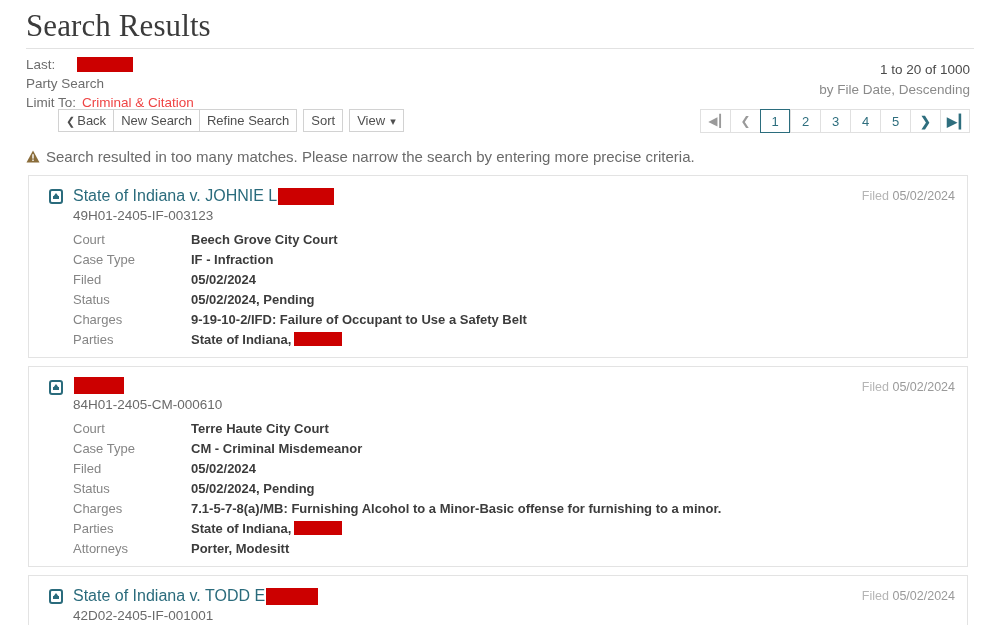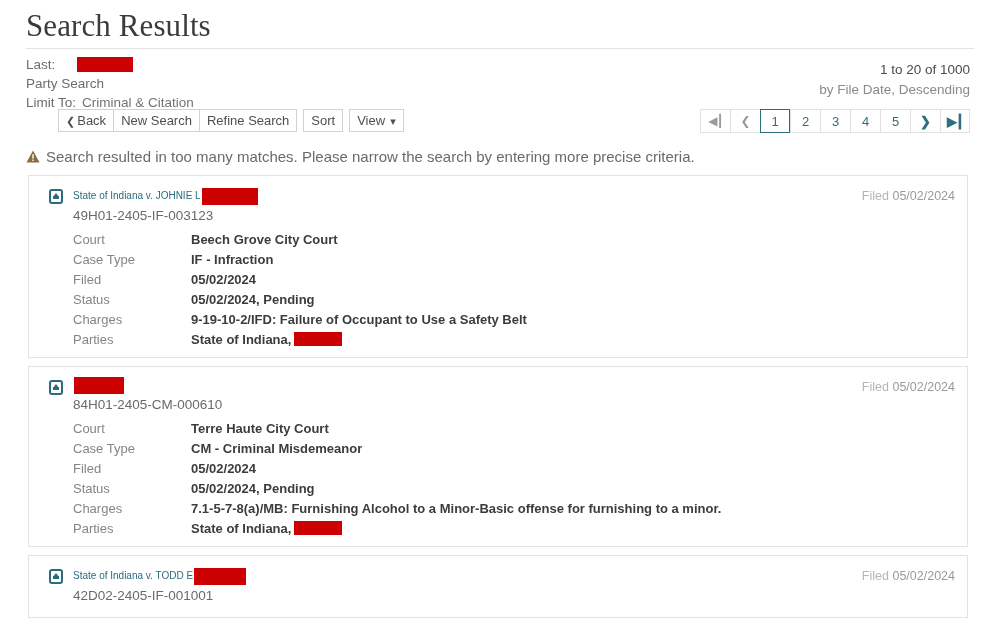--- a/index.html
+++ b/index.html
@@ -39,21 +39,21 @@
   }
 
   .meta-block {
     padding: 6px 0 0 26px;
     font-size: 13.5px;
     color: #6d6d6d;
     line-height: 19px;
   }
   .meta-line { display: flex; align-items: center; height: 19px; }
   .meta-label { color: #6d6d6d; }
-  .meta-value { color: #737373; margin-left: 6px; }
+  .meta-value { color: #ef4444; margin-left: 6px; }
   .redact {
     display: inline-block;
     background: #cc0000;
     height: 15px;
     vertical-align: middle;
   }
   .redact.r-last { width: 56px; margin-left: 22px; }
 
   
   .toolbar {
@@ -197,21 +197,21 @@
     position: absolute;
     left: 4px;
     top: 3.5px;
     width: 0;
     height: 0;
     border-left: 3px solid transparent;
     border-right: 3px solid transparent;
     border-bottom: 4px solid #2a6b7c;
   }
   .case-title {
-    font-size: 10px;
+    font-size: 16px;
     color: #2a6b7c;
     line-height: 20px;
     cursor: pointer;
     display: flex;
     align-items: center;
   }
   .case-title .redact { height: 17px; margin-left: 1px; }
   .case-number {
     font-size: 13.5px;
     color: #6a6a6a;
@@ -414,20 +414,26 @@
               <span>7.1-5-7-8(a)/MB: Furnishing Alcohol to a Minor-Basic offense for furnishing to a minor.</span>
             </span>
           </div>
           <div class="drow">
             <span class="dlabel">Parties</span>
             <span class="dvalue">
               <span>State of Indiana,</span>
               <span class="redact" style="width: 48px;"></span>
             </span>
           </div>
+          <div class="drow">
+            <span class="dlabel">Attorneys</span>
+            <span class="dvalue">
+              <span>Porter, Modesitt</span>
+            </span>
+          </div>
         </div>
       </div>
       <div class="card">
         <div class="card-head">
           <span class="case-icon">
             <span class="outer"></span>
             <span class="tri"></span>
             <span class="inner"></span>
           </span>
           <a class="case-title">

